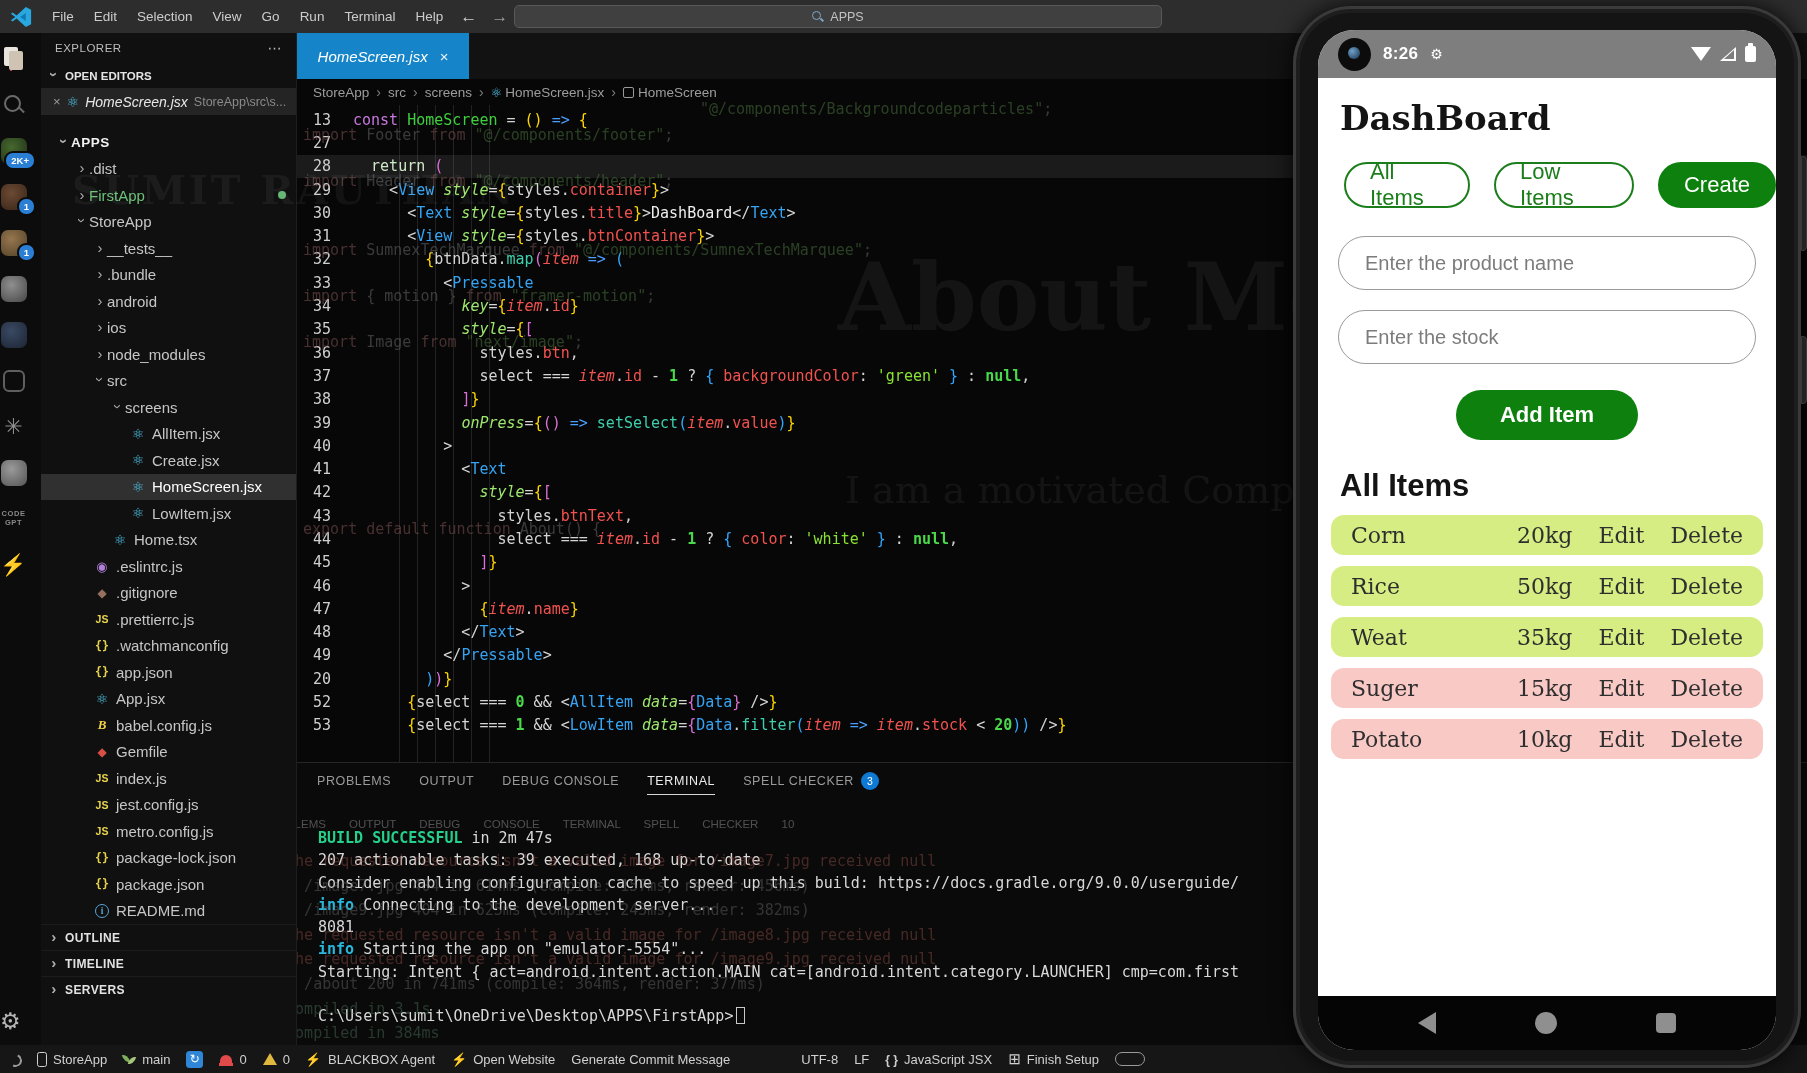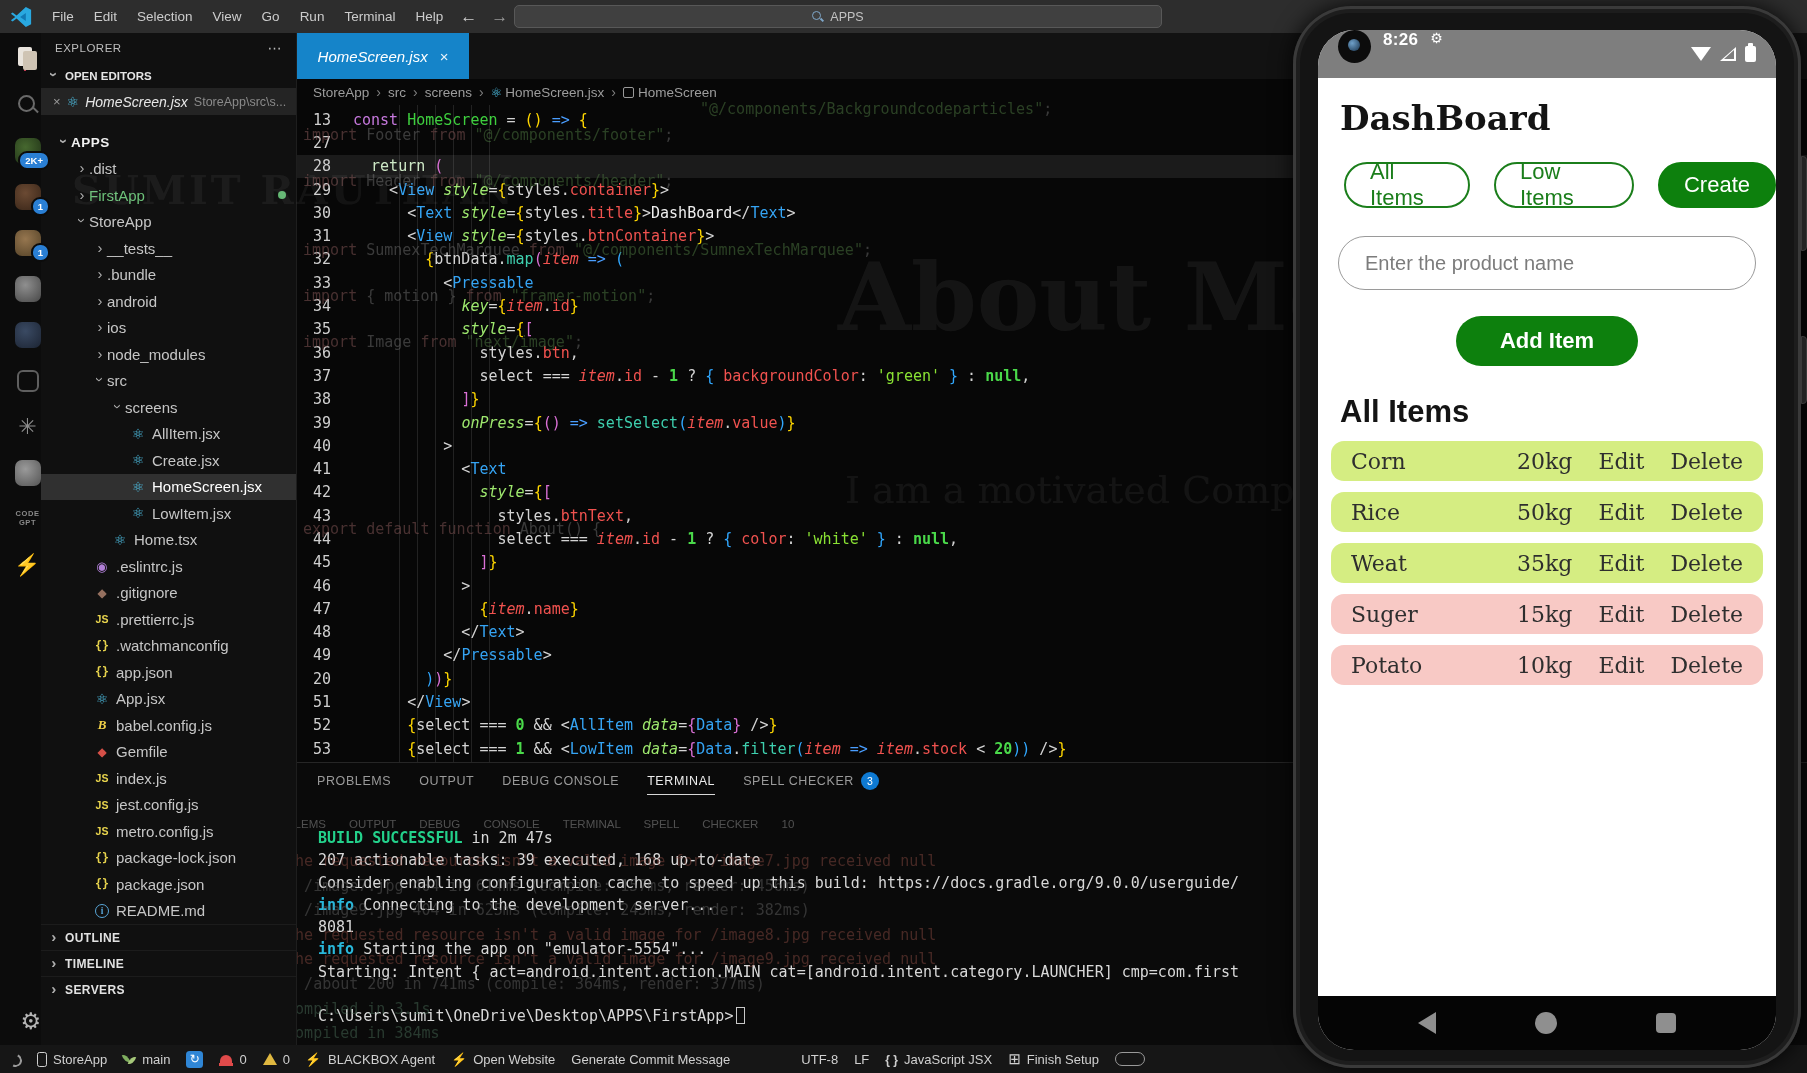--- a/index.html
+++ b/index.html
@@ -16,21 +16,21 @@
   .nav-arrow.fwd{color:#9a9a9a;}
   .cmd-search{position:absolute;left:514px;top:5px;width:648px;height:23px;background:#404040;
               border:1px solid #585858;border-radius:5px;display:flex;align-items:center;
               justify-content:center;gap:7px;color:#c2c2c2;font-size:12.5px;}
   .mag{width:11px;height:11px;position:relative;display:inline-block;}
   .mag::before{content:"";position:absolute;left:0;top:0;width:7px;height:7px;border:1.6px solid #7fa7c9;border-radius:50%;}
   .mag::after{content:"";position:absolute;left:8px;top:8px;width:4px;height:1.8px;background:#7fa7c9;transform:rotate(45deg);}
 
   
   .activitybar{position:absolute;left:0;top:33px;bottom:28px;width:41px;background:#0c0c0c;
-               display:flex;flex-direction:column;align-items:flex-end;padding-top:12px;gap:19px;z-index:9;}
+               display:flex;flex-direction:column;align-items:flex-start;padding-top:12px;gap:19px;z-index:9;}
   .act-item{position:relative;width:27px;height:27px;display:flex;align-items:center;justify-content:center;}
   .act-badge{position:absolute;right:-9px;bottom:-6px;background:#2a7fd4;color:#fff;
              font:bold 9.5px "Liberation Sans",sans-serif;padding:2px 5px;border-radius:9px;border:2px solid #0c0c0c;}
   .ic-files{position:relative;width:22px;height:24px;}
   .ic-files::before{content:"";position:absolute;left:1px;top:0;width:14px;height:19px;background:#e9e4dd;border-radius:2px;}
   .ic-files::after{content:"";position:absolute;left:6px;top:4px;width:14px;height:19px;background:#cfc4b4;border-radius:2px;box-shadow:-5px 7px 0 -6px #c13a52;}
   .ic-search{position:relative;width:24px;height:24px;}
   .ic-search::before{content:"";position:absolute;left:2px;top:2px;width:13px;height:13px;border:2.2px solid #6a6a6a;border-radius:50%;}
   .ic-search::after{content:"";position:absolute;left:16px;top:16px;width:7px;height:2.4px;background:#6a6a6a;transform:rotate(45deg);}
   .blob{width:26px;height:26px;border-radius:7px;}
@@ -156,21 +156,21 @@
   .gl-gerr{color:#9a5248}.gl-gget{color:#6f6f6f}.gl-gok{color:#527a62}
 
   
   .phone{position:absolute;left:1293px;top:6px;width:508px;height:1062px;background:#141414;
          border-radius:58px;box-shadow:inset 0 0 0 3px #3a3a3a, inset 0 0 0 7px #1d1d1d, 0 0 22px rgba(0,0,0,.85);z-index:50;}
   .pbtn{position:absolute;right:-6px;width:6px;background:#232323;border:1px solid #3a3a3a;border-radius:0 4px 4px 0;}
   .pbtn.vol{top:150px;height:95px;}
   .pbtn.pwr{top:330px;height:68px;}
   .screen{position:absolute;left:25px;right:25px;top:24px;bottom:18px;background:#fff;border-radius:36px;
           overflow:hidden;display:flex;flex-direction:column;}
-  .p-status{height:48px;background:#7e7e7e;display:flex;color:#fff;padding:0 20px;gap:12px;flex:0 0 auto;}
+  .p-status{height:48px;background:#7e7e7e;display:flex;align-items:center;color:#fff;padding:0 20px;gap:12px;flex:0 0 auto;}
   .p-cam{width:33px;height:33px;border-radius:50%;background:#0c0c0c;position:relative;flex:0 0 auto;}
   .p-cam::after{content:"";position:absolute;left:10px;top:9px;width:12px;height:12px;border-radius:50%;
                 background:radial-gradient(circle at 35% 35%,#6fa0c9,#17314a);}
   .p-time{font-size:17px;font-weight:bold;letter-spacing:.3px;}
   .p-status-gear{font-size:14px;}
   .p-sticons{margin-left:auto;display:flex;align-items:center;gap:9px;}
   .p-wifi{width:0;height:0;border-left:10px solid transparent;border-right:10px solid transparent;border-top:14px solid #fff;}
   .p-signal{position:relative;width:16px;height:14px;}
   .p-signal::before{content:"";position:absolute;right:0;bottom:0;width:0;height:0;
                     border-left:16px solid transparent;border-bottom:14px solid #fff;}
@@ -493,21 +493,20 @@
         <div class="code-line" data-interactable="false"><span class="gutter" data-interactable="false">41</span><span data-interactable="false"><span class="c-pl" data-interactable="false">            &lt;</span><span class="c-tag" data-interactable="false">Text</span></span></div>
         <div class="code-line" data-interactable="false"><span class="gutter" data-interactable="false">42</span><span data-interactable="false"><span class="c-pl" data-interactable="false">              </span><span class="c-at" data-interactable="false">style</span><span class="c-pl" data-interactable="false">=</span><span class="c-b1" data-interactable="false">{</span><span class="c-b2" data-interactable="false">[</span></span></div>
         <div class="code-line" data-interactable="false"><span class="gutter" data-interactable="false">43</span><span data-interactable="false"><span class="c-pl" data-interactable="false">                styles.</span><span class="c-mem" data-interactable="false">btnText</span><span class="c-pl" data-interactable="false">,</span></span></div>
         <div class="code-line" data-interactable="false"><span class="gutter" data-interactable="false">44</span><span data-interactable="false"><span class="c-pl" data-interactable="false">                select === </span><span class="c-it" data-interactable="false">item</span><span class="c-pl" data-interactable="false">.</span><span class="c-mem" data-interactable="false">id</span><span class="c-pl" data-interactable="false"> - </span><span class="c-num" data-interactable="false">1</span><span class="c-pl" data-interactable="false"> ? </span><span class="c-b3" data-interactable="false">{</span><span class="c-pl" data-interactable="false"> </span><span class="c-mem" data-interactable="false">color</span><span class="c-pl" data-interactable="false">: </span><span class="c-str" data-interactable="false">'white'</span><span class="c-pl" data-interactable="false"> </span><span class="c-b3" data-interactable="false">}</span><span class="c-pl" data-interactable="false"> : </span><span class="c-num" data-interactable="false">null</span><span class="c-pl" data-interactable="false">,</span></span></div>
         <div class="code-line" data-interactable="false"><span class="gutter" data-interactable="false">45</span><span data-interactable="false"><span class="c-pl" data-interactable="false">              </span><span class="c-b2" data-interactable="false">]</span><span class="c-b1" data-interactable="false">}</span></span></div>
         <div class="code-line" data-interactable="false"><span class="gutter" data-interactable="false">46</span><span data-interactable="false"><span class="c-pl" data-interactable="false">            &gt;</span></span></div>
         <div class="code-line" data-interactable="false"><span class="gutter" data-interactable="false">47</span><span data-interactable="false"><span class="c-pl" data-interactable="false">              </span><span class="c-b1" data-interactable="false">{</span><span class="c-it" data-interactable="false">item</span><span class="c-pl" data-interactable="false">.</span><span class="c-mem" data-interactable="false">name</span><span class="c-b1" data-interactable="false">}</span></span></div>
         <div class="code-line" data-interactable="false"><span class="gutter" data-interactable="false">48</span><span data-interactable="false"><span class="c-pl" data-interactable="false">            &lt;/</span><span class="c-tag" data-interactable="false">Text</span><span class="c-pl" data-interactable="false">&gt;</span></span></div>
         <div class="code-line" data-interactable="false"><span class="gutter" data-interactable="false">49</span><span data-interactable="false"><span class="c-pl" data-interactable="false">          &lt;/</span><span class="c-tag" data-interactable="false">Pressable</span><span class="c-pl" data-interactable="false">&gt;</span></span></div>
         <div class="code-line" data-interactable="false"><span class="gutter" data-interactable="false">20</span><span data-interactable="false"><span class="c-pl" data-interactable="false">        </span><span class="c-b3" data-interactable="false">)</span><span class="c-b2" data-interactable="false">)</span><span class="c-b1" data-interactable="false">}</span></span></div>
-        <div class="code-line" data-interactable="false"><span class="gutter" data-interactable="false">51</span><span data-interactable="false"><span class="c-pl" data-interactable="false">      &lt;/</span><span class="c-tag" data-interactable="false">View</span><span class="c-pl" data-interactable="false">&gt;</span></span></div>
         <div class="code-line" data-interactable="false"><span class="gutter" data-interactable="false">52</span><span data-interactable="false"><span class="c-pl" data-interactable="false">      </span><span class="c-b1" data-interactable="false">{</span><span class="c-pl" data-interactable="false">select === </span><span class="c-num" data-interactable="false">0</span><span class="c-pl" data-interactable="false"> &amp;&amp; &lt;</span><span class="c-tag" data-interactable="false">AllItem</span><span class="c-at" data-interactable="false"> data</span><span class="c-pl" data-interactable="false">=</span><span class="c-b2" data-interactable="false">{</span><span class="c-tag" data-interactable="false">Data</span><span class="c-b2" data-interactable="false">}</span><span class="c-pl" data-interactable="false"> /&gt;</span><span class="c-b1" data-interactable="false">}</span></span></div>
         <div class="code-line" data-interactable="false"><span class="gutter" data-interactable="false">53</span><span data-interactable="false"><span class="c-pl" data-interactable="false">      </span><span class="c-b1" data-interactable="false">{</span><span class="c-pl" data-interactable="false">select === </span><span class="c-num" data-interactable="false">1</span><span class="c-pl" data-interactable="false"> &amp;&amp; &lt;</span><span class="c-tag" data-interactable="false">LowItem</span><span class="c-at" data-interactable="false"> data</span><span class="c-pl" data-interactable="false">=</span><span class="c-b2" data-interactable="false">{</span><span class="c-tag" data-interactable="false">Data</span><span class="c-pl" data-interactable="false">.</span><span class="c-call" data-interactable="false">filter</span><span class="c-b3" data-interactable="false">(</span><span class="c-it" data-interactable="false">item</span><span class="c-ar" data-interactable="false"> =&gt; </span><span class="c-it" data-interactable="false">item</span><span class="c-pl" data-interactable="false">.</span><span class="c-mem" data-interactable="false">stock</span><span class="c-pl" data-interactable="false"> &lt; </span><span class="c-num" data-interactable="false">20</span><span class="c-b3" data-interactable="false">))</span><span class="c-pl" data-interactable="false"> /&gt;</span><span class="c-b1" data-interactable="false">}</span></span></div>
       </div>
     <div data-interactable="false"></div>
   <div class="guide" data-interactable="false" style="left: 102px;"></div>
       <div class="guide" data-interactable="false" style="left: 120px;"></div>
       <div class="guide" data-interactable="false" style="left: 138px;"></div>
       <div class="guide" data-interactable="false" style="left: 156px;"></div>
       <div class="guide" data-interactable="false" style="left: 174px;"></div>
       <div class="guide" data-interactable="false" style="left: 192px;"></div>
@@ -640,20 +639,21 @@
           <span class="p-batt" data-interactable="false"></span>
         </span>
       </div>
       <div class="p-title" data-interactable="false">DashBoard</div>
       <div class="p-tabs" data-interactable="false">
           <span class="p-tab" data-interactable="true">All Items</span>
           <span class="p-tab" data-interactable="true">Low Items</span>
           <span class="p-tab solid" data-interactable="true">Create</span>
         </div>
         <input class="p-input" data-interactable="true" placeholder="Enter the product name" style="">
+        <input class="p-input" data-interactable="true" placeholder="Enter the stock" style="">
       <span style="display:contents;"></span>
       <button class="p-add" data-interactable="true">Add Item</button>
       <div class="p-section" data-interactable="false">All Items</div>
       <div data-interactable="false">
           <div class="p-row green" data-interactable="false">
             <span class="nm" data-interactable="false">Corn</span>
             <span class="qt" data-interactable="false">20kg</span>
             <span class="ed" data-interactable="true">Edit</span>
             <span class="dl" data-interactable="true">Delete</span>
           </div>

